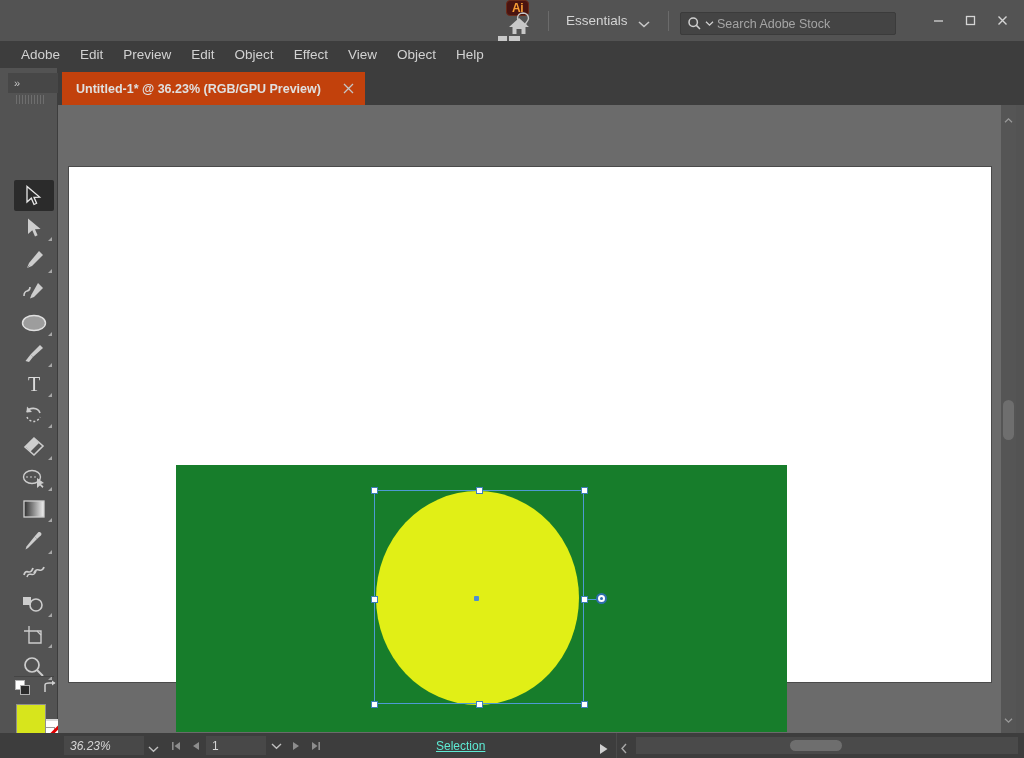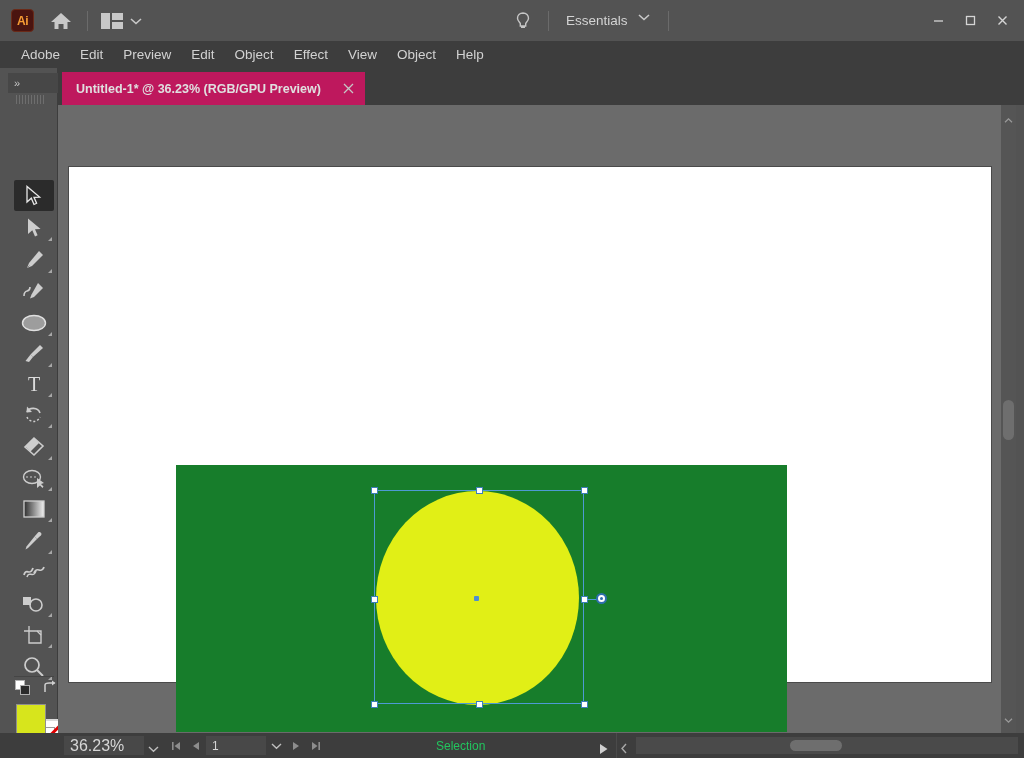--- a/index.html
+++ b/index.html
@@ -8,21 +8,21 @@
     background:#535353;
     font-family:"Liberation Sans", sans-serif;
     overflow:hidden;
     -webkit-font-smoothing:antialiased;
   }
   #app { position:relative; width:1024px; height:758px; background:#535353; }
 
   
   .titlebar {
     position:absolute; left:0; top:0; width:1024px; height:41px;
-    background:#535353; display:flex; align-items:center;
+    background:#535353; display:flex; align-items:center;flex-direction:column;
   }
   .ai-logo {
     margin-left:11px; width:23px; height:23px; border-radius:4px;
     background:#4a1410; border:1px solid #6a2a18;
     color:#f79c34; font-size:12px; font-weight:bold;
     display:flex; align-items:center; justify-content:center;
     font-family:"Liberation Sans", sans-serif; letter-spacing:-0.5px;
   }
   .home-btn { margin-left:14px; width:26px; height:26px; display:flex; align-items:center; justify-content:center; }
   .tb-sep { width:1px; height:20px; background:#6b6b6b; margin-left:13px; }
@@ -30,21 +30,21 @@
   .arrange-ico { width:22px; height:16px; position:relative; }
   .arrange-ico i { position:absolute; background:#c8c8c8; display:block; }
   .arrange-ico i:nth-child(1){ left:0; top:0; width:9px; height:16px; }
   .arrange-ico i:nth-child(2){ left:11px; top:0; width:11px; height:7px; }
   .arrange-ico i:nth-child(3){ left:11px; top:9px; width:11px; height:7px; }
 
   .bulb { position:absolute; left:512px; top:10px; width:22px; height:22px; }
   .ws-sep1 { position:absolute; left:548px; top:11px; width:1px; height:20px; background:#6b6b6b; }
   .workspace {
     position:absolute; left:566px; top:13px;
-    color:#d4d4d4; font-size:13.5px; display:flex; align-items:flex-start; gap:10px;
+    color:#d4d4d4; font-size:13.5px; display:flex; align-items:flex-end; gap:10px;
   }
   .ws-sep2 { position:absolute; left:668px; top:11px; width:1px; height:20px; background:#6b6b6b; }
   .searchbox {
     position:absolute; left:680px; top:12px; width:216px; height:23px;
     background:#444444; border:1px solid #3b3b3b; border-radius:2px;
     display:flex; align-items:center; padding-left:6px; gap:3px;
   }
   .search-ph { color:#a5a5a5; font-size:12.5px; }
 
   .wbtns { position:absolute; right:6px; top:5px; display:flex; align-items:center; }
@@ -106,21 +106,21 @@
   .mb3 { background:#fff; position:relative; overflow:hidden; }
   .mb3::after { content:""; position:absolute; left:-3px; top:5px; width:20px; height:2px;
         background:#e00000; transform:rotate(-45deg); }
 
   
   .tabstrip {
     position:absolute; left:58px; top:68px; width:966px; height:37px; background:#3d3d3d;
   }
   .doctab {
     position:absolute; left:4px; top:4px; height:33px;
-    background:#be185d; display:flex; align-items:center;
+    background:#c2410c; display:flex; align-items:center;
     padding:0 11px 0 14px; gap:22px;
   }
   .doctab-title { color:#e0e0e0; font-size:12.5px; font-weight:bold; }
 
   
   .canvaswrap {
     position:absolute; left:58px; top:105px; width:943px; height:628px;
     background:#6b6b6b; overflow:hidden;
   }
   .artboard {
@@ -171,33 +171,33 @@
   .vchev-dn { position:absolute; left:3px; bottom:5px; }
   .rightedge { position:absolute; left:1016px; top:105px; width:8px; height:653px; background:#535353; }
 
   
   .statusbar {
     position:absolute; left:58px; top:733px; width:966px; height:25px;
     background:#3d3d3d; display:flex; align-items:center;
   }
   .zoomfield {
     position:absolute; left:6px; top:3px; width:80px; height:19px;
-    background:#484848; color:#d6d6d6; font-size:16px;
-    display:flex; align-items:center; padding-left:6px;
+    background:#484848; color:#d6d6d6; font-size:12px;
+    display:flex; align-items:center; padding-left:6px;font-style:italic;
   }
   .zoomchev { position:absolute; left:90px; top:6px; }
   .navgrp { position:absolute; left:108px; top:3px; display:flex; align-items:center; }
   .navbtn { width:20px; height:19px; display:flex; align-items:center; justify-content:center; }
   .pagefield {
     width:60px; height:19px; background:#484848; color:#d6d6d6;
     font-size:12px; display:flex; align-items:center; padding-left:6px;
   }
   .statusmode {
     position:absolute; left:378px; top:0; height:25px;
-    color:#22c55e; font-size:12px; display:flex; align-items:center;
+    color:#5eead4; font-size:12px; display:flex; align-items:center;text-decoration:underline;
   }
   .statusplay { position:absolute; left:540px; top:8px; }
   .hscroll-sep { position:absolute; left:558px; top:0; width:1px; height:25px; background:#4a4a4a; }
   .hchev { position:absolute; left:562px; top:7px; }
   .hscroll {
     position:absolute; left:578px; top:4px; width:382px; height:17px; background:#4a4a4a;
   }
   .hthumb { position:absolute; left:154px; top:3px; width:52px; height:11px; background:#6e6e6e; border-radius:6px; }
   .bottomstrip { position:absolute; left:0; top:733px; width:58px; height:25px; background:#3d3d3d; }
   .leftstrip { position:absolute; left:0; top:68px; width:10px; height:690px; background:#4a4a4a; }
@@ -237,20 +237,30 @@
     <div class="ws-sep1"></div>
 
     <div class="workspace">
       <span>Essentials</span>
       <svg width="12" height="8" viewBox="0 0 12 8">
           <path d="M1 2 L6 6.5 L11 2" stroke="#c8c8c8" stroke-width="1.6" fill="none"></path>
         </svg>
     </div>
     <div class="ws-sep2"></div>
 
+    <div class="searchbox">
+      <svg width="15" height="15" viewBox="0 0 15 15">
+          <circle cx="6.2" cy="6.2" r="4.2" stroke="#cfcfcf" stroke-width="1.5" fill="none"></circle>
+          <path d="M9.4 9.4 L13 13" stroke="#cfcfcf" stroke-width="1.5"></path>
+        </svg>
+      <svg width="9" height="7" viewBox="0 0 9 7">
+          <path d="M1 1.8 L4.5 5.2 L8 1.8" stroke="#cfcfcf" stroke-width="1.3" fill="none"></path>
+        </svg>
+      <span class="search-ph">Search Adobe Stock</span>
+    </div>
 
     <div class="wbtns">
       <div class="wbtn">
         <svg width="13" height="13" viewBox="0 0 13 13">
             <path d="M2 7 L11 7" stroke="#d5d5d5" stroke-width="1.3"></path>
           </svg>
       </div>
       <div class="wbtn">
         <svg width="13" height="13" viewBox="0 0 13 13">
             <rect x="2.5" y="2.5" width="8" height="8" stroke="#d5d5d5" stroke-width="1.3" fill="none"></rect>

